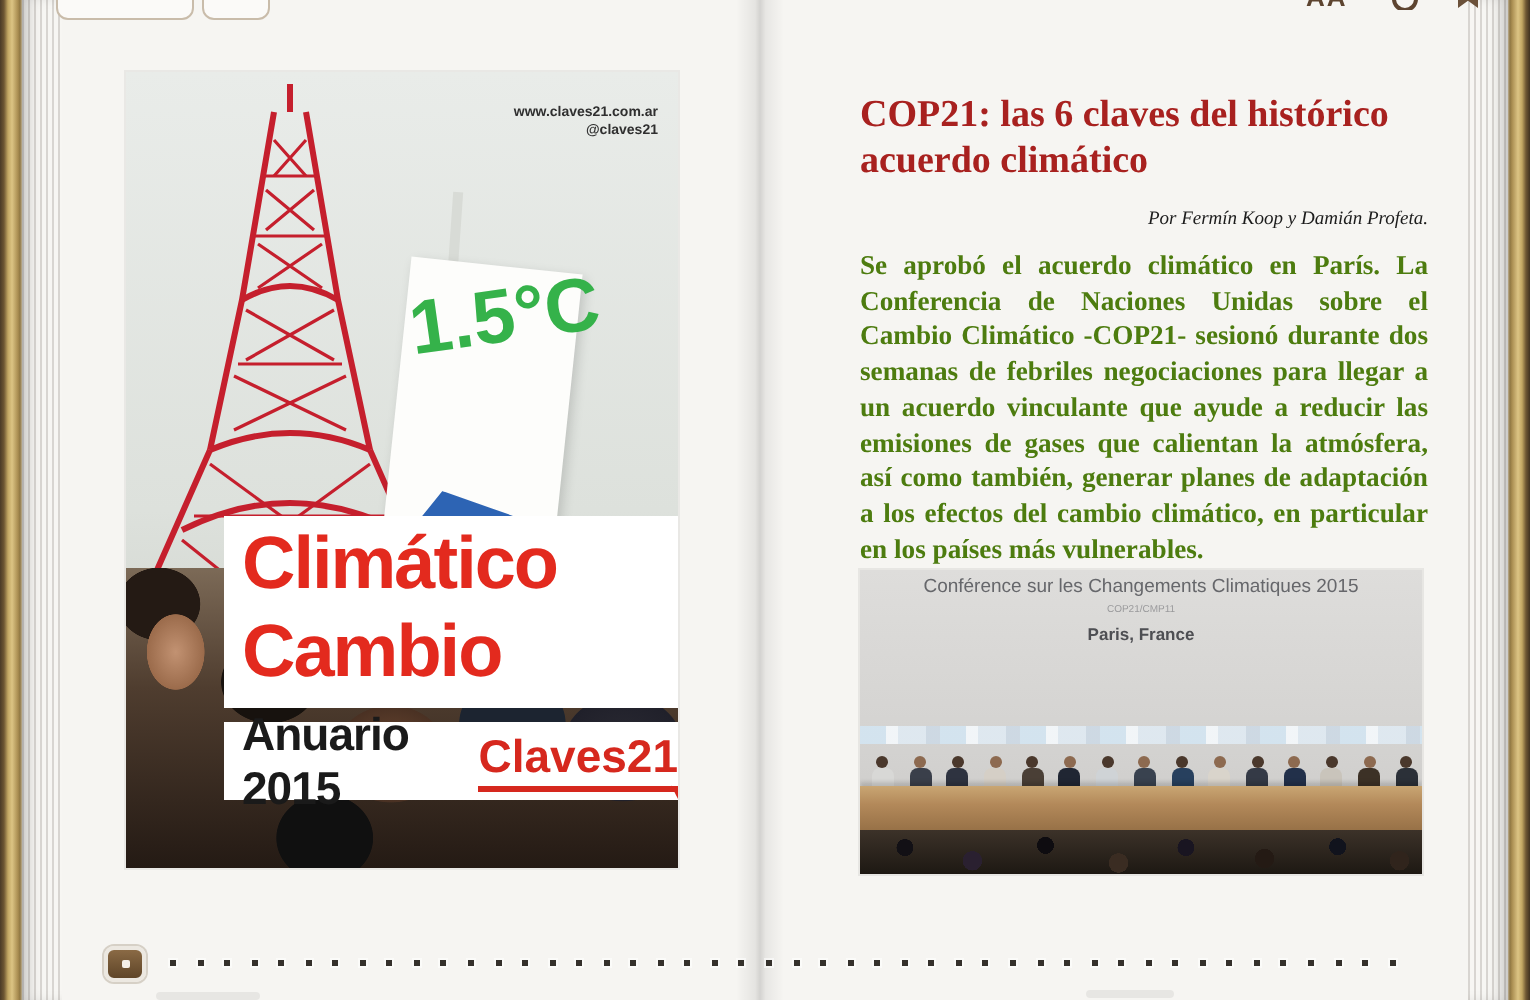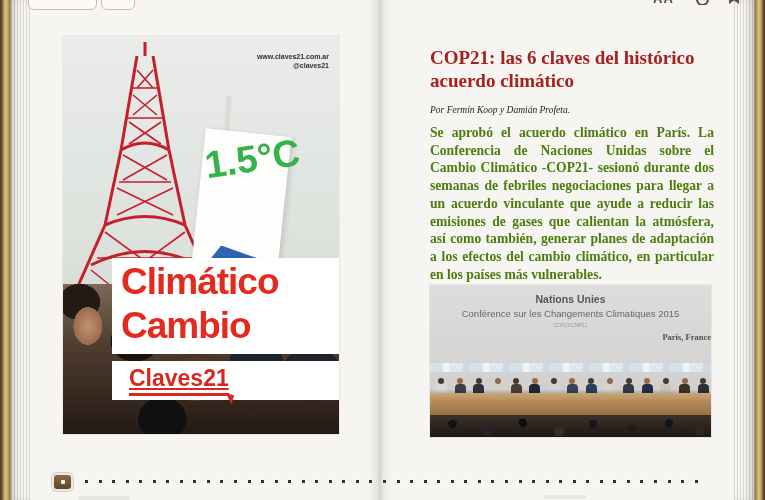--- a/index.html
+++ b/index.html
@@ -57,39 +57,39 @@
       linear-gradient(180deg,#7c6a57 0%,#4f3d2f 40%,#241a14 100%);}
   .cover .url{position:absolute;right:10px;top:16px;text-align:right;color:#2f2f2f;
               font-size:7px;font-weight:bold;line-height:9px;}
   .cambio-box{position:absolute;left:49px;top:222px;width:227px;height:96px;background:#fff;
               padding:2px 0 0 9px;box-sizing:border-box;}
   .cambio-box div{color:#e32a1e;font-weight:bold;font-size:37px;line-height:44px;letter-spacing:-1px;}
   .anuario-box{position:absolute;left:49px;top:325px;width:227px;height:39px;background:#fff;
                display:flex;align-items:center;padding-left:9px;box-sizing:border-box;}
   .anuario-box .anio{color:#1a1a1a;font-weight:bold;font-size:23px;letter-spacing:-0.5px;}
   .anuario-box .brand{color:#d6281e;font-weight:bold;font-size:23px;margin-left:8px;position:relative;
-                      border-bottom:3px solid #d6281e;padding-bottom:1px;text-decoration:underline;}
+                      border-bottom:3px solid #d6281e;padding-bottom:1px;}
   .anuario-box .brand::after{content:"";position:absolute;right:-4px;bottom:-10px;width:0;height:0;
       border-left:9px solid transparent;border-top:9px solid #d6281e;transform:rotate(18deg);}
 
   
   .article{position:absolute;left:430px;top:16px;width:284px;font-family:"Liberation Serif",serif;}
   .art-title{margin-top:30px;color:#a8211f;font-weight:bold;font-size:19px;line-height:23px;}
-  .art-byline{margin-top:13px;color:#1c1c1c;font-style:italic;font-size:9.5px;}
+  .art-byline{margin-top:13px;color:#1c1c1c;font-style:italic;font-size:9.5px;text-align:right;}
   .art-body{margin-top:9px;color:#4d7c0f;font-weight:bold;font-size:13.6px;line-height:17.7px;
             text-align:justify;}
   .photo{position:absolute;left:430px;top:285px;width:281px;height:152px;overflow:hidden;
          background:linear-gradient(180deg,#dedddb 0%,#d3d2d0 60%,#c9c8c6 100%);
          box-shadow:0 0 0 1px rgba(0,0,0,.06);}
   .photo .t1{margin-top:8px;text-align:center;color:#55565a;font-weight:bold;font-size:10.5px;
              font-family:"Liberation Sans",sans-serif;}
   .photo .t2{margin-top:3px;text-align:center;color:#66676b;font-size:9.5px;font-family:"Liberation Sans",sans-serif;}
   .photo .t3{margin-top:3px;text-align:center;color:#9a9a9c;font-size:5px;font-family:"Liberation Sans",sans-serif;}
-  .photo .t4{margin-top:4px;text-align:right;color:#4e4f53;font-weight:bold;font-size:8.5px;
-             font-family:Liberation Serif, serif;}
+  .photo .t4{margin-top:4px;text-align:center;color:#4e4f53;font-weight:bold;font-size:8.5px;
+             font-family:Liberation Sans, sans-serif;}
   .photo .screens{position:absolute;left:0;top:78px;width:100%;height:9px;opacity:.95;
     background:repeating-linear-gradient(90deg,#d3e4f0 0 13px,#f3f7fa 13px 19px,#dfe9f1 19px 33px,#cdd9e4 33px 40px);}
   .photo .panel{position:absolute;left:2px;top:89px;width:100%;height:22px;display:flex;
                 justify-content:space-around;align-items:flex-end;}
   .photo .panel span{display:block;width:11px;height:12px;border-radius:4px 4px 0 0;position:relative;}
   .photo .panel span::before{content:"";position:absolute;left:2.5px;top:-6px;width:6px;height:6px;
                 border-radius:50%;background:#8d6a50;}
   .photo .panel span:nth-child(odd)::before{background:#4a382c;}
   .photo .desk{position:absolute;left:0;top:108px;width:100%;height:26px;
     background:linear-gradient(180deg,#c9a673 0%,#b3895a 35%,#8f6a41 100%);
@@ -172,32 +172,32 @@
     <div class="url">
       <div>www.claves21.com.ar</div>
       <div>@claves21</div>
     </div>
 
     <div class="cambio-box">
       <div>Climático</div>
       <div>Cambio</div>
     </div>
     <div class="anuario-box">
+      <span class="anio">Anuario 2015</span>
       <span class="brand">Claves21</span>
     </div>
   </div>
 
   <div class="article">
     <div class="art-title">COP21: las 6 claves del histórico acuerdo climático</div>
     <div class="art-byline">Por Fermín Koop y Damián Profeta.</div>
     <div class="art-body">Se aprobó el acuerdo climático en París. La Conferencia de Naciones Unidas sobre el Cambio Climático -COP21-  sesionó durante dos semanas de febriles negociaciones para llegar a un acuerdo vinculante que ayude a reducir las emisiones de gases que calientan la atmósfera, así como también, generar planes de adaptación a los efectos del cambio climático, en particular en los países más vulnerables.</div>
   </div>
 
   <div class="photo">
-    <div class="t1">Nations Unies</div>
     <div class="t2">Conférence sur les Changements Climatiques 2015</div>
     <div class="t3">COP21/CMP11</div>
     <div class="t4">Paris, France</div>
     <div class="screens"></div>
     <div class="panel" id="panelists">
         <span style="background: rgb(216, 216, 214);"></span>
         <span style="background: rgb(58, 63, 74);"></span>
         <span style="background: rgb(46, 51, 64);"></span>
         <span style="background: rgb(213, 207, 198);"></span>
         <span style="background: rgb(74, 63, 54);"></span>

